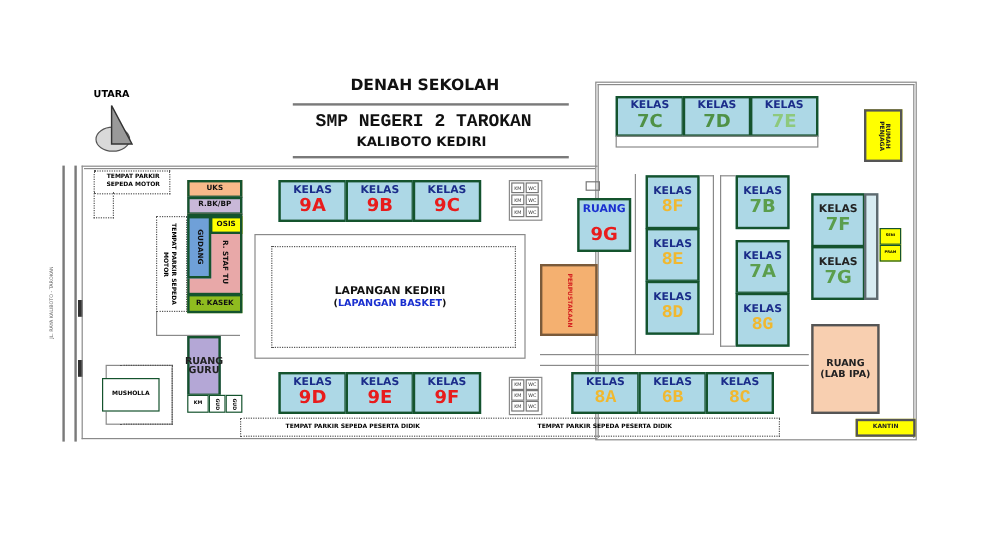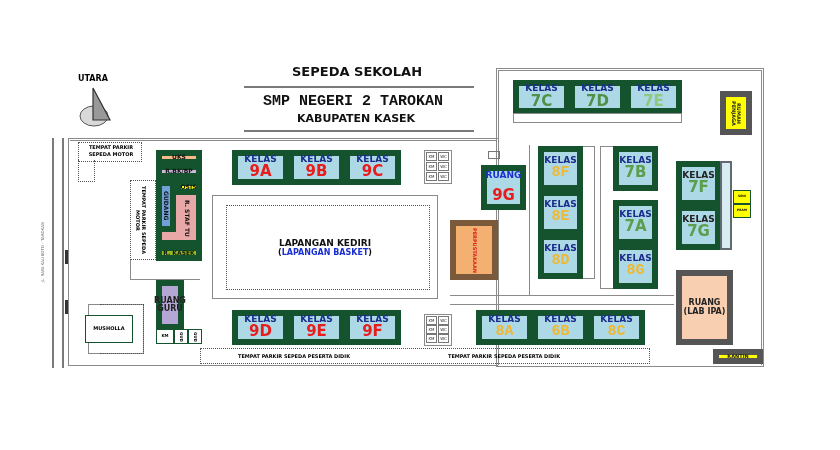--- a/index.html
+++ b/index.html
@@ -1,43 +1,43 @@
 <!DOCTYPE html>
 <html><head>
 <meta charset="utf-8">
 <style>
   * { box-sizing: border-box; margin: 0; padding: 0; }
   body { width: 840px; height: 450px; background: #ffffff; position: relative; overflow: hidden; font-family: "DejaVu Sans", sans-serif; }
   .abs { position: absolute; }
   .line { position: absolute; background: #7a7a7a; }
   .wall { position: absolute; border: 1.5px solid #8a8a8a; background: transparent; }
   .dotted { position: absolute; border: 1.5px dotted #555; }
-  .room { position: absolute; border: 6px solid #14532d; display: flex; flex-direction: column; align-items: center; justify-content: center; text-align: center; font-weight: bold; line-height: 1.05; }
+  .room { position: absolute; border: 2px solid #14532d; display: flex; flex-direction: column; align-items: center; justify-content: center; text-align: center; font-weight: bold; line-height: 1.05; }
   .kelas { background: #add8e6; }
   .k-lbl { font-size: 9px; color: #1b2d8a; }
   .k-num { font-size: 15px; }
   .red { color: #e81c1c; }
   .gold { color: #f0b830; font-family: Liberation Mono, monospace; }
   .green { color: #5b9e4d; }
   .lgreen { color: #8ec97d; }
   .dkgreen { color: #4f9146; }
   .small { font-size: 6px; font-weight: bold; color: #111; }
   .wc { position: absolute; width: 11px; height: 9px; border: 1px solid #777; background: #fff; font-size: 4px; color: #333; display: flex; align-items: center; justify-content: center; }
   .vert { writing-mode: vertical-rl; }
   .title1 { font-size: 13px; font-weight: bold; color: #111; }
   .title2 { font-size: 15px; font-weight: bold; color: #111; }
   .title3 { font-size: 11px; font-weight: bold; color: #111; }
 </style>
 </head>
 <body>
 
-<div class="abs title1" style="left:292px;top:64px;">SEPEDA SEKOLAH</div>
+<div class="abs title1" style="left:292px;top:64px;">DENAH SEKOLAH</div>
 <div class="line" style="left:244px;top:86px;width:230px;height:2px;"></div>
 <div class="abs title2" style="left:263px;top:93px;font-family:Liberation Mono, monospace;">SMP NEGERI 2 TAROKAN</div>
-<div class="abs title3" style="left:297px;top:112px;">KABUPATEN KASEK</div>
+<div class="abs title3" style="left:297px;top:112px;">KALIBOTO KEDIRI</div>
 <div class="line" style="left:244px;top:130px;width:230px;height:2px;"></div>
 
 <div class="abs" style="left:66px;top:74px;width:60px;height:60px;">
   <div style="font-size:8px;font-weight:bold;position:absolute;left:12px;top:0;">UTARA</div>
   <svg width="60" height="60" style="position:absolute;left:0;top:10px;">
     <ellipse cx="28" cy="32" rx="14" ry="10" fill="#d9d9d9" stroke="#555" stroke-width="1"></ellipse>
     <polygon points="27,4 27,36 44,36" fill="#999" stroke="#333" stroke-width="1.2"></polygon>
   </svg>
 </div>
 

